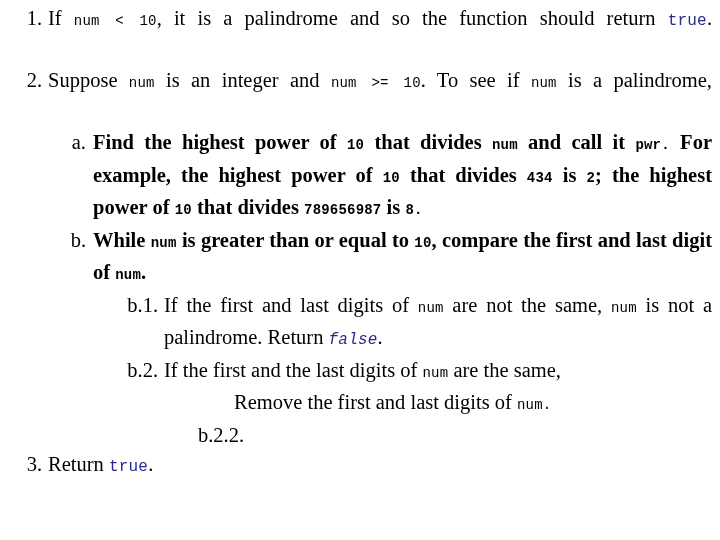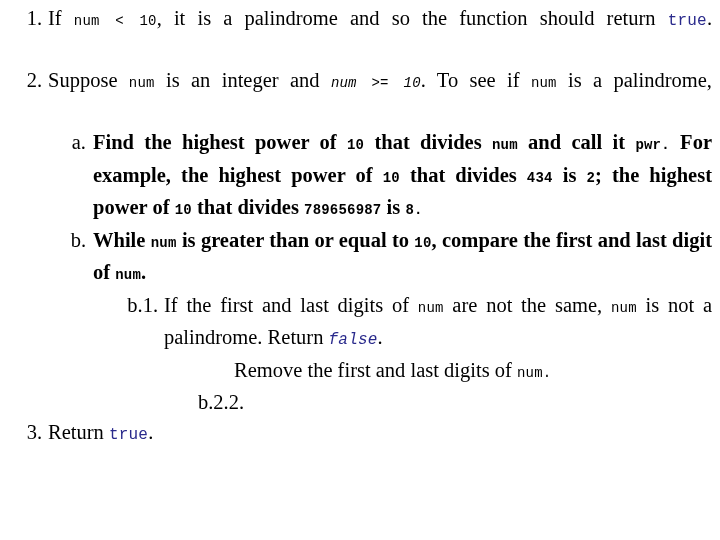--- a/index.html
+++ b/index.html
@@ -84,38 +84,42 @@
 <div id="page">
   <div class="doc">
 
     <div class="item lvl1">
       <span class="marker">1.</span>
       <span class="body stretch">If <span class="code" style="color: rgb(0, 0, 0);">num &lt; 10</span>, it is a palindrome and so the function should return <span class="kw" style="color: rgb(42, 42, 140);">true</span>.</span>
     </div>
 
     <div class="item lvl1">
       <span class="marker">2.</span>
-      <span class="body stretch">Suppose <span class="code" style="color: rgb(0, 0, 0);">num</span> is an integer and <span class="code" style="color: rgb(0, 0, 0); font-style: italic;">num &gt;= 10</span>. To see if <span class="code" style="color: rgb(0, 0, 0);">num</span> is a palindrome,</span>
+      <span class="body stretch">Suppose <span class="code" style="color: rgb(0, 0, 0);">num</span> is an integer and <span class="code" style="color: rgb(0, 0, 0);">num &gt;= 10</span>. To see if <span class="code" style="color: rgb(0, 0, 0);">num</span> is a palindrome,</span>
     </div>
 
     <div class="item lvl2">
       <span class="marker">a.</span>
       <span class="body">Find the highest power of <span class="code" style="color: rgb(0, 0, 0);">10</span> that divides <span class="code" style="color: rgb(0, 0, 0);">num</span> and call it <span class="code" style="color: rgb(0, 0, 0);">pwr.</span> For example, the highest power of <span class="code" style="color: rgb(0, 0, 0);">10</span> that divides <span class="code" style="color: rgb(0, 0, 0);">434</span> is <span class="code" style="color: rgb(0, 0, 0);">2</span>; the highest power of <span class="code" style="color: rgb(0, 0, 0);">10</span> that divides <span class="code" style="color: rgb(0, 0, 0);">789656987</span> is <span class="code" style="color: rgb(0, 0, 0);">8.</span></span>
     </div>
 
     <div class="item lvl2">
       <span class="marker">b.</span>
       <span class="body">While <span class="code" style="color: rgb(0, 0, 0);">num</span> is greater than or equal to <span class="code" style="color: rgb(0, 0, 0);">10</span>, compare the first and last digit of <span class="code" style="color: rgb(0, 0, 0);">num</span>.</span>
     </div>
 
     <div class="item lvl3">
       <span class="marker">b.1.</span>
       <span class="body">If the first and last digits of <span class="code" style="color: rgb(0, 0, 0);">num</span> are not the same, <span class="code" style="color: rgb(0, 0, 0);">num</span> is not a palindrome. Return <span class="kw" style="color: rgb(42, 42, 140); font-style: italic;">false</span>.</span>
     </div>
 
+    <div class="item lvl3">
+      <span class="marker">b.2.</span>
+      <span class="body noj">If the first and the last digits of <span class="code" style="color: rgb(0, 0, 0);">num</span> are the same,</span>
+    </div>
 
     <div class="item lvl4">
       <span class="body noj">Remove the first and last digits of <span class="code" style="color: rgb(0, 0, 0);">num.</span></span>
     </div>
 
     <div class="item lvl4">
       <span class="marker">b.2.2.</span>
     </div>
 
     <div class="item lvl1">

